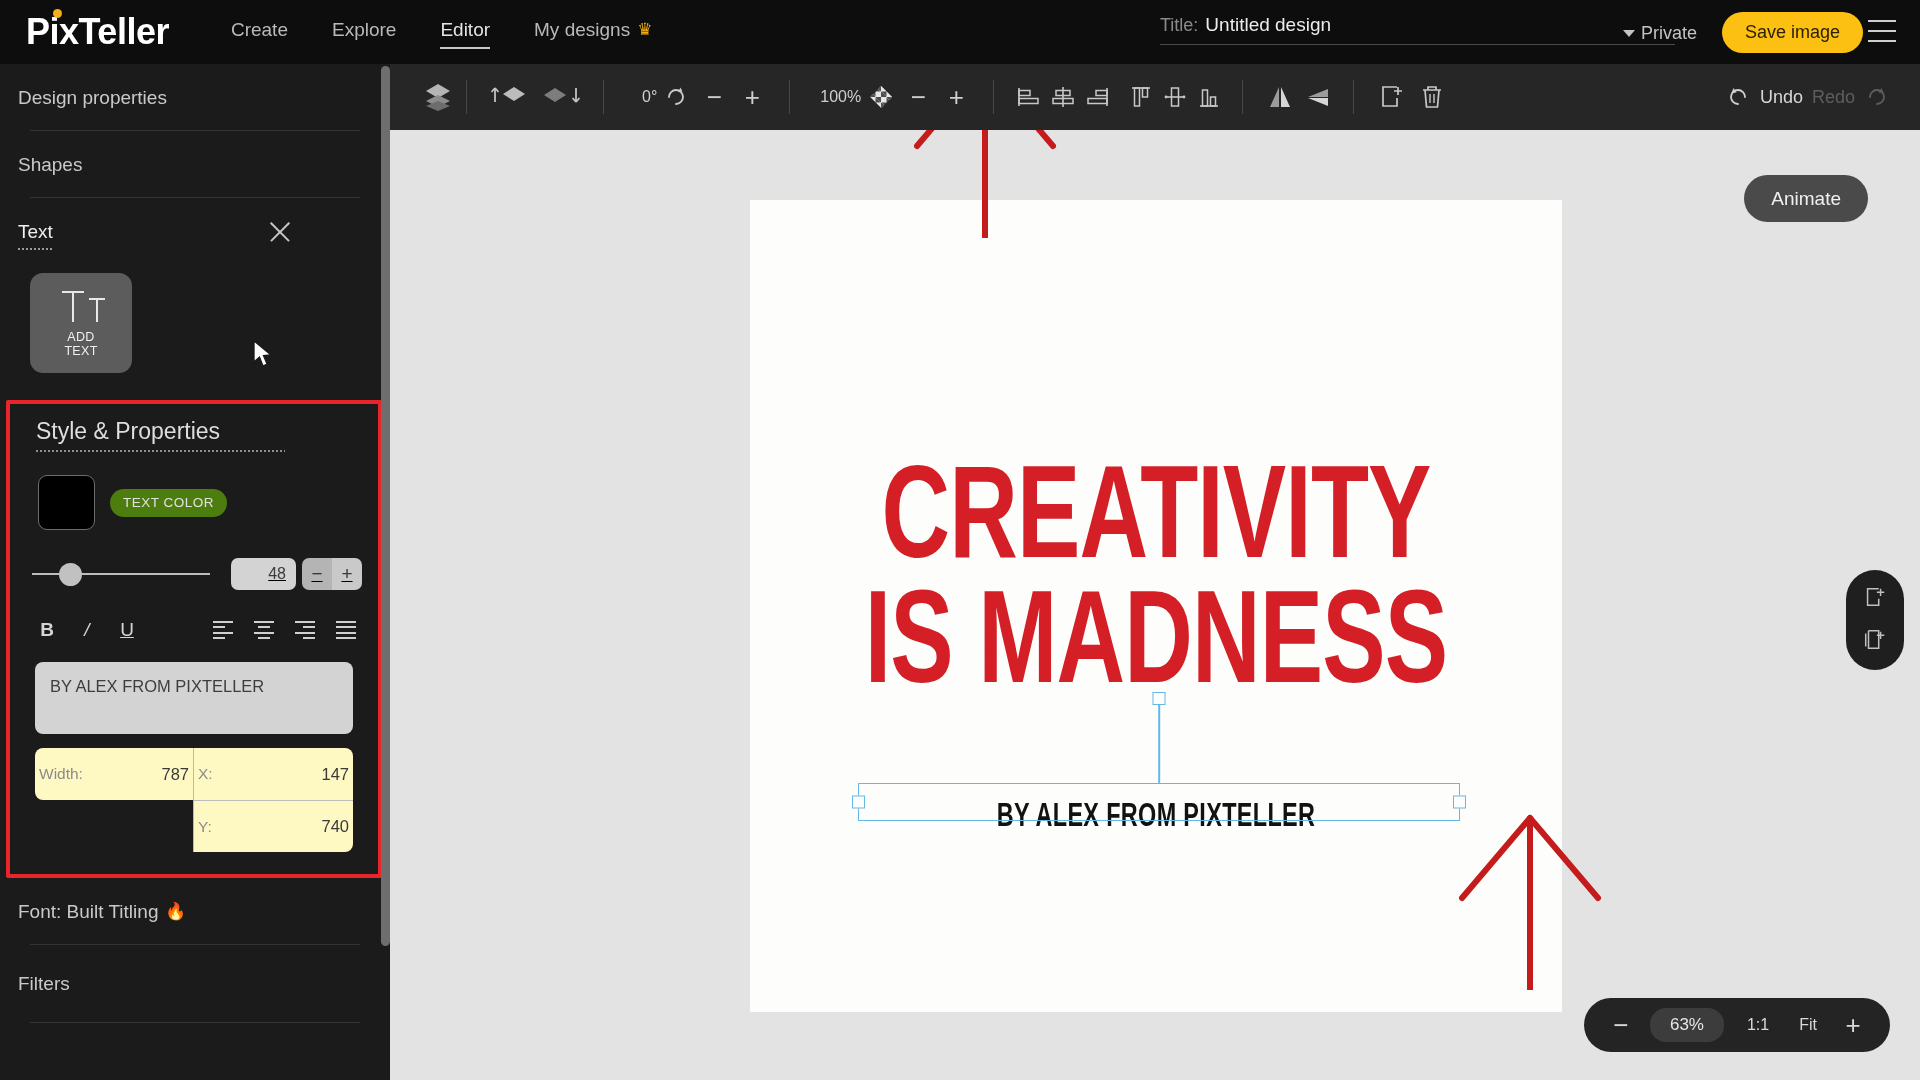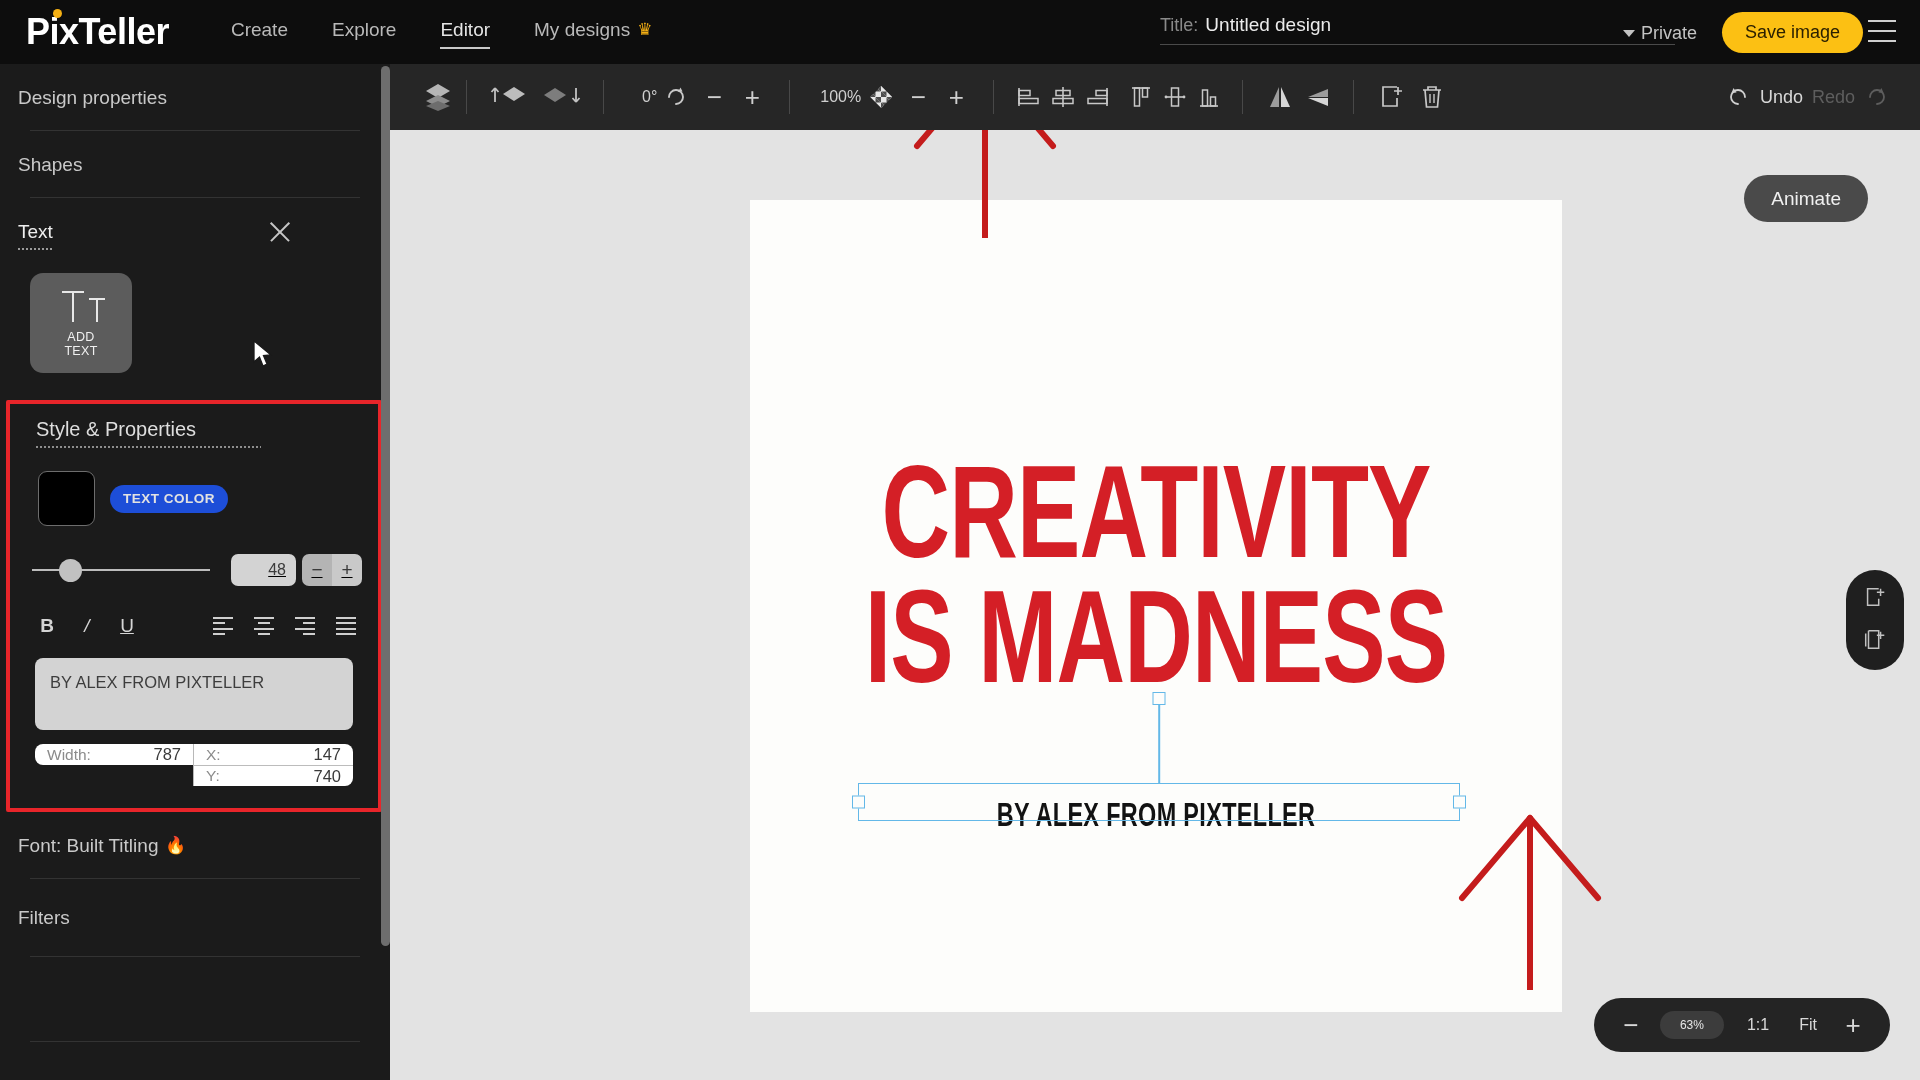--- a/index.html
+++ b/index.html
@@ -213,21 +213,21 @@
     position: relative;
     margin: 0 auto;
     width: 376px;
     border: 4px solid #e8252a;
     border-radius: 2px;
     background: #1b1b1b;
     padding: 14px 0 22px 0;
   }
   .sp-title {
     margin-left: 26px;
-    color: #dedede; font-size: 20px;
+    color: #dedede; font-size: 23px;
     position: relative; display: inline-block;
     padding-bottom: 4px;
   }
   .sp-title::after {
     content: "";
     position: absolute; left: 0; right: -65px; bottom: -3px;
     height: 2px;
     background-image: linear-gradient(90deg, #8e8e8e 55%, transparent 55%);
     background-size: 4px 2px;
   }
@@ -239,27 +239,26 @@
     width: 57px; height: 55px;
     background: #000000;
     border: 1.5px solid #6d6d6d;
     border-radius: 9px;
     cursor: pointer;
   }
   .color-tag {
     margin-left: 15px;
     height: 28px; padding: 0 13px;
     border-radius: 14px;
-    background: #1d4ed8;
+    background: #4d7c0f;
     color: #e2e2e2;
     font-size: 13.5px;
     letter-spacing: 0.5px;
     display: flex; align-items: center;
     cursor: pointer;
-    font-weight: bold;
   }
   .size-row {
     display: flex; align-items: center;
     margin: 24px 0 0 22px;
     height: 40px;
     text-decoration: underline;
   }
   .slider {
     position: relative;
     width: 178px; height: 30px;
@@ -352,24 +351,24 @@
     line-height: 20px;
   }
   .dims {
     margin: 14px auto 0 auto;
     width: 318px;
     display: flex;
   }
   .dim-left { width: 158px; }
   .dim-right { width: 160px; }
   .dim-cell {
-    height: 21px;
-    background: #ffffff;
-    display: flex; align-items: center;
-    padding: 0 12px;
+    height: 52px;
+    background: #fef9c3;
+    display: flex; align-items: center;
+    padding: 0 4px;
   }
   .dim-left .dim-cell { border-radius: 8px 0 0 8px; }
   .dim-right .dim-cell:first-child { border-radius: 0 8px 0 0; border-left: 1px solid #b8b8b8; }
   .dim-right .dim-cell:last-child  { border-radius: 0 0 8px 0; border-top: 1px solid #bcbcbc; border-left: 1px solid #b8b8b8; }
   .dim-key { color: #8b8b8b; font-size: 15.5px; }
   .dim-val {
     margin-left: auto; color: #3a3a3a; font-size: 16.5px;
     background: transparent; border: none; outline: none;
     text-align: right; width: 80px;
     font-family: Liberation Sans, sans-serif;
@@ -529,21 +528,21 @@
     border-radius: 27px;
     display: flex; align-items: center;
     padding: 0 18px; gap: 4px;
   }
   .zb-btn {
     color: #d9d9d9; font-size: 26px; font-weight: 300;
     width: 38px; text-align: center; cursor: pointer; user-select: none;
   }
   .zb-pill {
     background: #3c3c3c;
-    color: #e6e6e6; font-size: 12px;
+    color: #e6e6e6; font-size: 17px;
     border-radius: 16px;
     padding: 7px 20px;
     margin: 0 6px;
     cursor: pointer;
   }
   .zb-lbl {
     color: #d9d9d9; font-size: 16px;
     padding: 0 13px; cursor: pointer;
   }
 </style>

